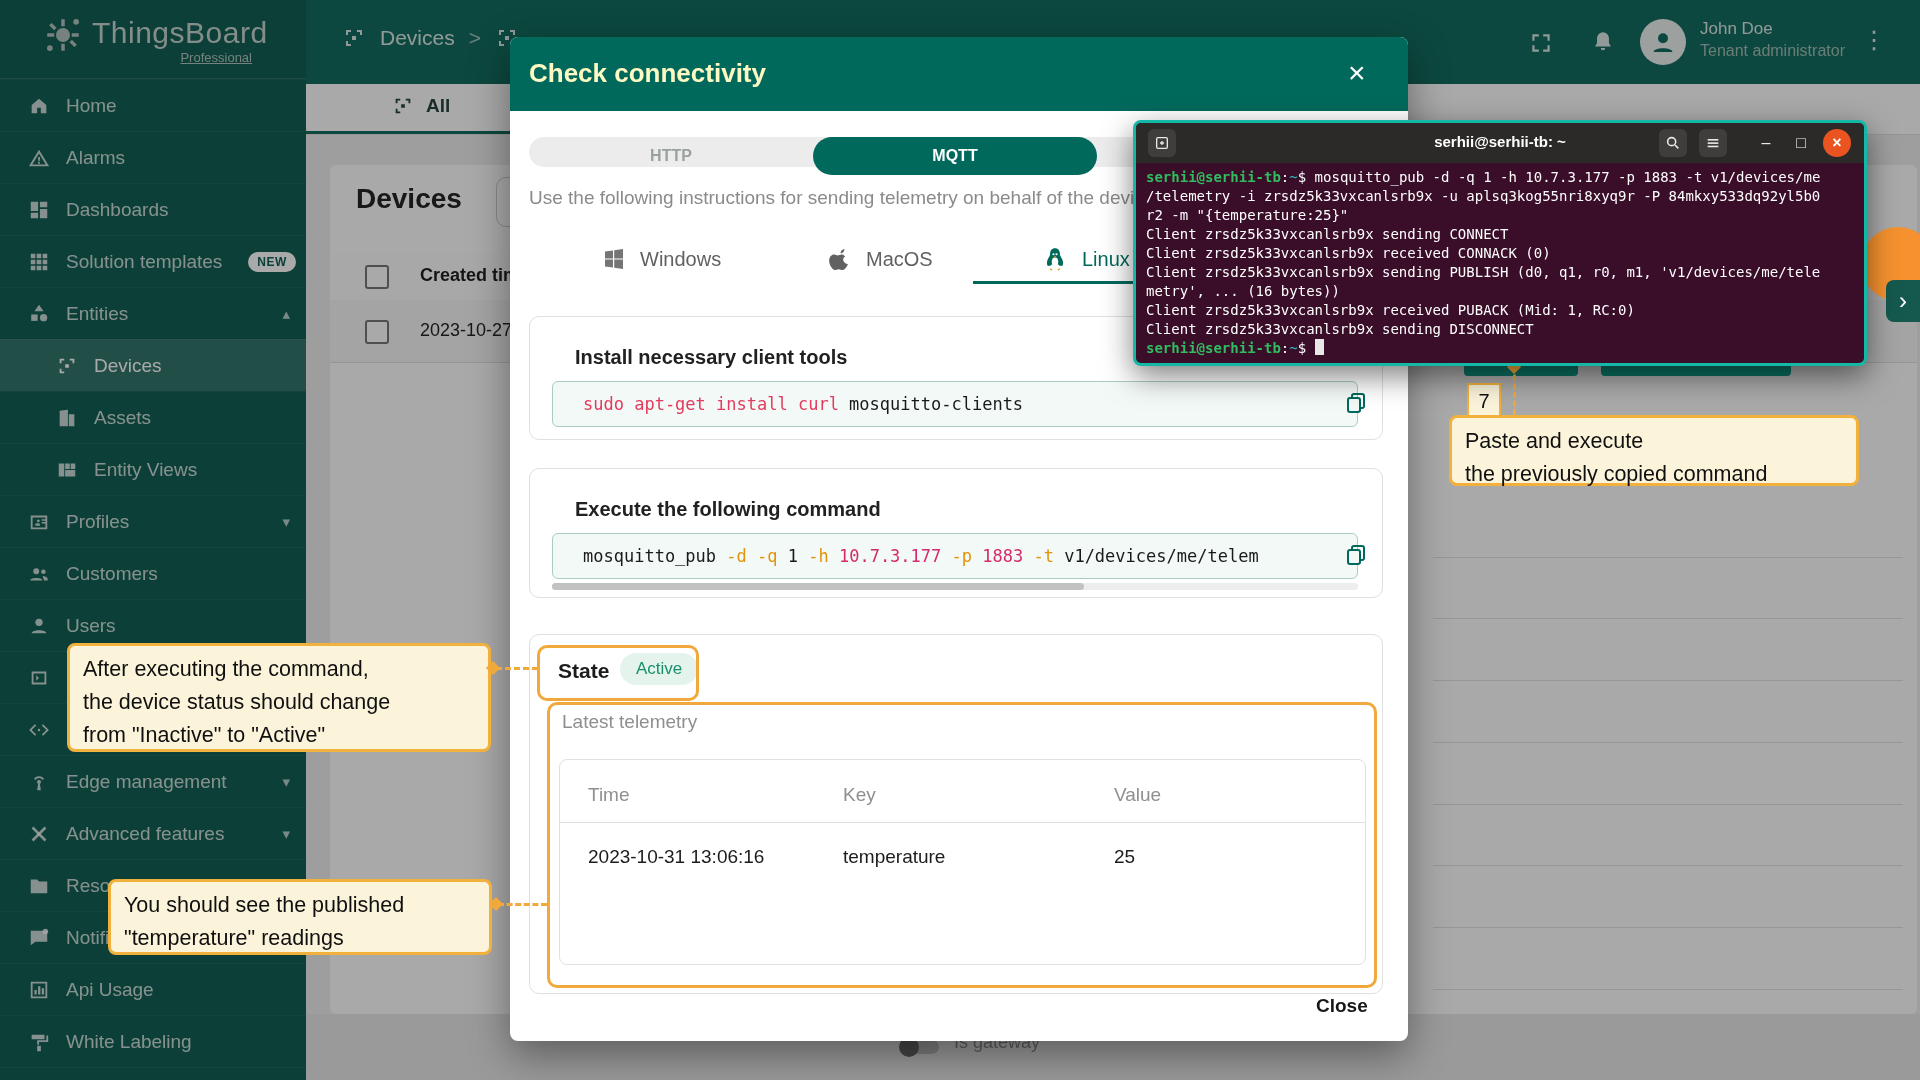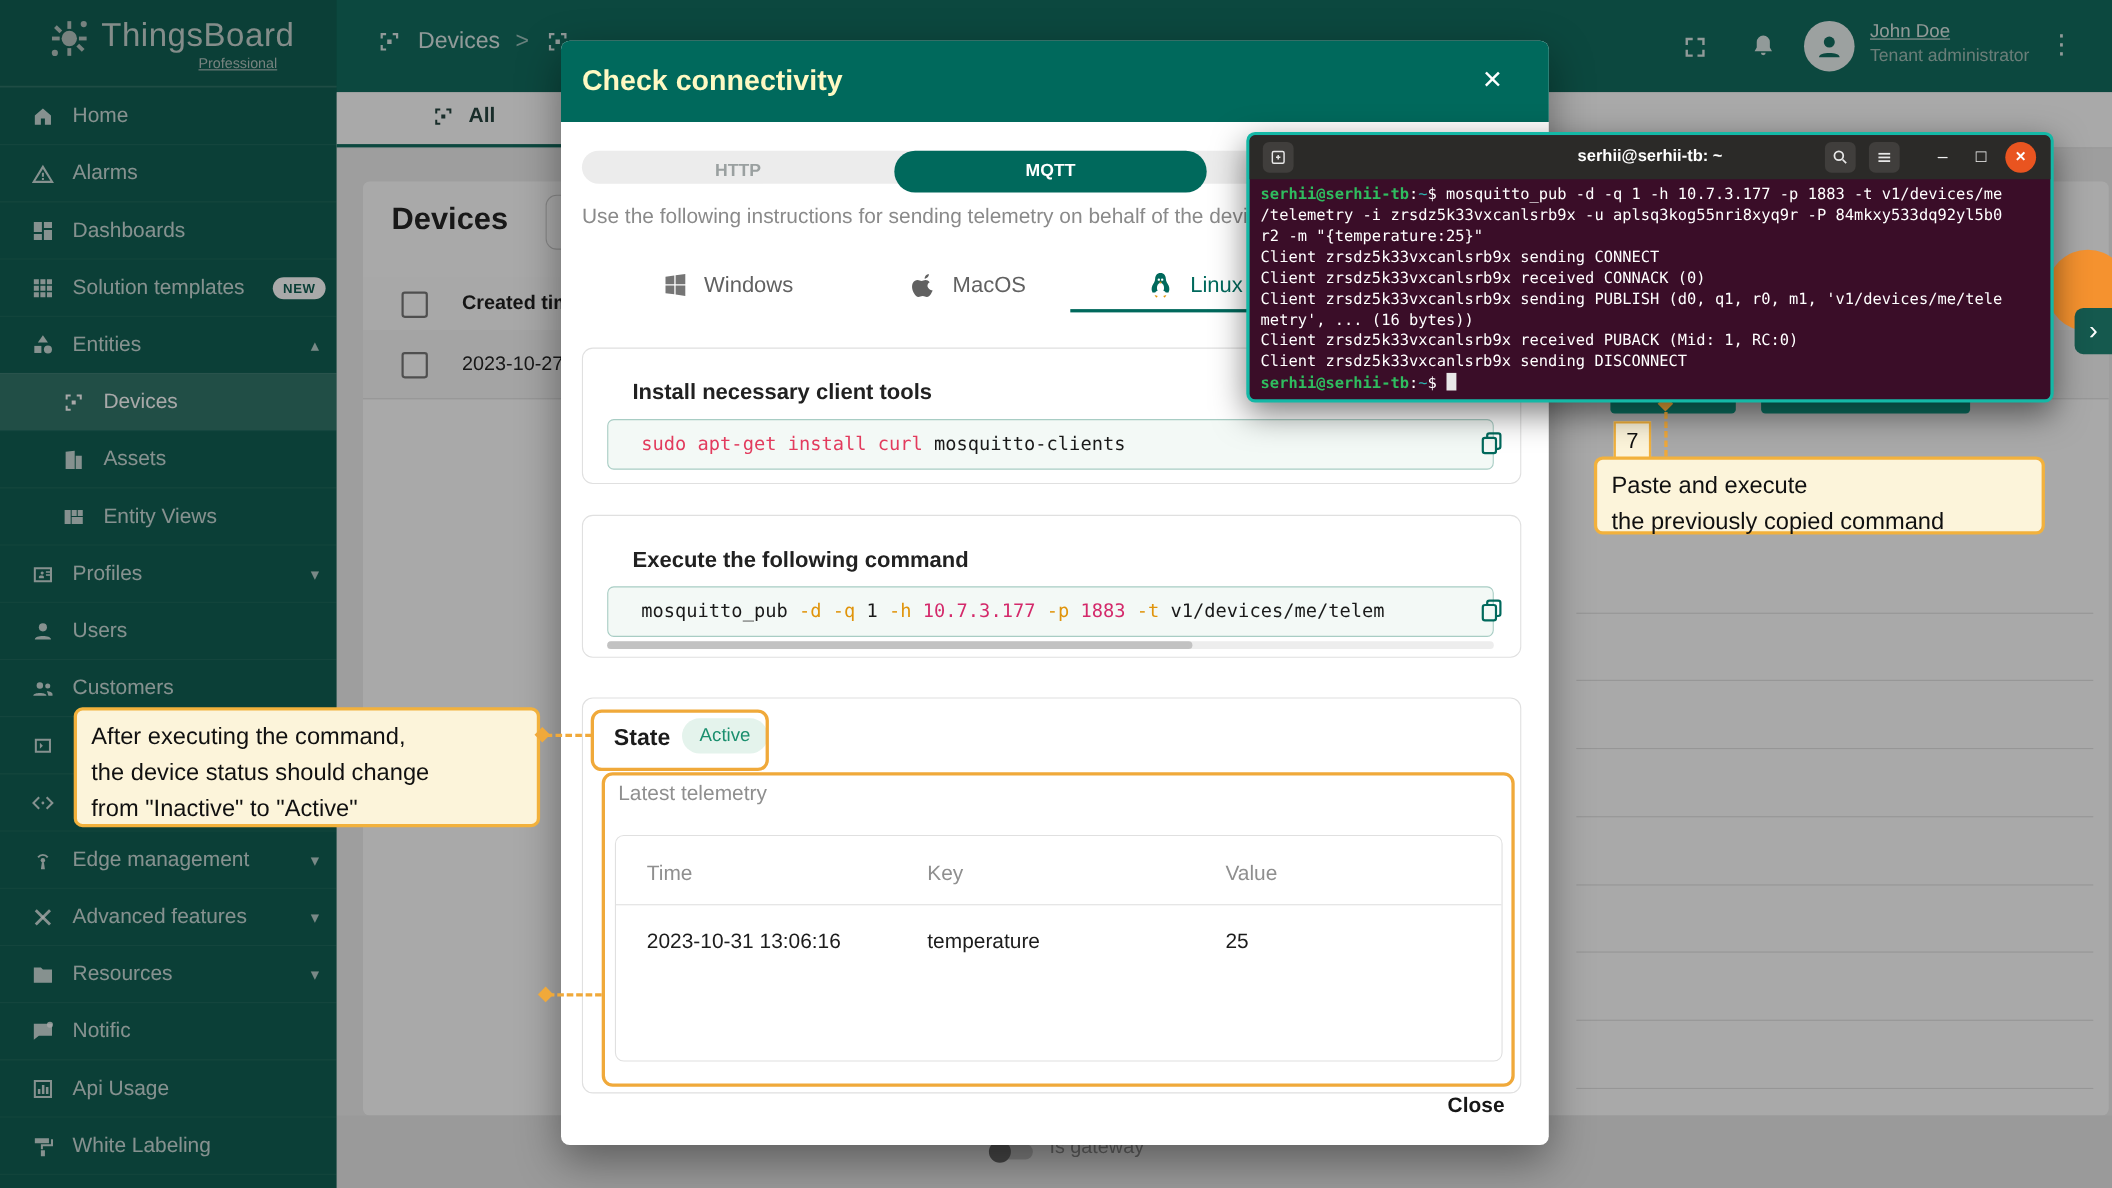--- a/index.html
+++ b/index.html
@@ -21,21 +21,21 @@
   .sb-item.sub{padding-left:56px;}
   .sb-item.sel{background:rgba(255,255,255,.14);color:#fff;}
   .sb-item svg{width:22px;height:22px;fill:currentColor;flex:none;}
   .sb-item .chev{position:absolute;right:16px;font-size:15px;color:rgba(255,255,255,.7);}
   .badge-new{margin-left:10px;background:#fff;color:#0d5d50;font-size:12px;font-weight:bold;
     border-radius:10px;padding:3px 9px;letter-spacing:.5px;}
 
   
   .crumb{display:flex;align-items:center;gap:14px;color:rgba(255,255,255,.85);font-size:21px;}
   .hicon{color:rgba(255,255,255,.85);}
-  .user-name{font-size:17px;color:#dce7e4;text-decoration:underline;}
+  .user-name{font-size:17px;color:#dce7e4;}
   .user-role{font-size:16px;color:#9fbdb5;}
   .avatar{width:46px;height:46px;border-radius:50%;background:rgba(255,255,255,.92);
     display:flex;align-items:center;justify-content:center;color:#0f6a5c;}
   .kebab{font-size:24px;color:rgba(255,255,255,.85);letter-spacing:0;}
 
   
   #content{left:306px;top:84px;width:1614px;height:996px;background:#efefef;z-index:1;}
   .tabstrip{position:absolute;left:0;top:0;width:1614px;height:50px;background:#fff;border-bottom:1px solid #e0e0e0;}
   .tab-all{position:absolute;left:86px;top:11px;display:flex;gap:12px;align-items:center;
     color:#22413c;font-size:19px;font-weight:bold;}
@@ -242,33 +242,33 @@
     </div>
     <div class="sb-item">
       <svg viewBox="0 0 24 24">
           <path d="M3 5h18v15H3zm2 2v11h14V7zm3 7.5c0-1.6 5-1.6 5 0V16H8zM10.5 9.5A1.5 1.5 0 1 1 10.4 12a1.5 1.5 0 0 1 .1-2.5zM15 9h4v1.5h-4zm0 3h4v1.5h-4z"></path>
         </svg>
       <span>Profiles</span>
       <span class="chev">▾</span>
     </div>
     <div class="sb-item">
       <svg viewBox="0 0 24 24">
-          <circle cx="12" cy="8" r="4"></circle>
-          <path d="M4 20c0-4.5 16-4.5 16 0z"></path>
-        </svg>
-      <span>Users</span>
-    </div>
-    <div class="sb-item">
-      <svg viewBox="0 0 24 24">
           <circle cx="9" cy="9" r="3.2"></circle>
           <path d="M2.5 19c0-3.4 13-3.4 13 0z"></path>
           <circle cx="16.8" cy="9.5" r="2.5"></circle>
           <path d="M16 14.3c2.8.3 5.5 1.4 5.5 3.2V19h-4z"></path>
         </svg>
       <span>Customers</span>
+    </div>
+    <div class="sb-item">
+      <svg viewBox="0 0 24 24">
+          <circle cx="12" cy="8" r="4"></circle>
+          <path d="M4 20c0-4.5 16-4.5 16 0z"></path>
+        </svg>
+      <span>Users</span>
     </div>
     <div class="sb-item">
       <svg viewBox="0 0 24 24">
           <path d="M4 5h16v14H4zm2 2v10h12V7zm3 2l3 3-3 3V9z"></path>
         </svg>
       <span>In</span>
     </div>
     <div class="sb-item">
       <svg viewBox="0 0 24 24">
           <path d="M9 7 4 12l5 5-1.4 1.4L1.2 12l6.4-6.4zm6 0 5 5-5 5 1.4 1.4 6.4-6.4-6.4-6.4z"></path>
@@ -513,16 +513,20 @@
   <div class="diamond" style="left:1509px;top:362px;"></div>
 
   <div class="callout" style="left:67px;top:643px;width:424px;height:109px;">
     <div>After executing the command,</div>
     <div>the device status should change</div>
     <div>from "Inactive" to "Active"</div>
   </div>
   <div class="dash-h" style="left:496px;top:667px;width:42px;"></div>
   <div class="diamond" style="left:488px;top:663px;"></div>
 
+  <div class="callout" style="left:108px;top:879px;width:384px;height:76px;">
+    <div>You should see the published</div>
+    <div>"temperature" readings</div>
+  </div>
   <div class="dash-h" style="left:498px;top:903px;width:49px;"></div>
   <div class="diamond" style="left:491px;top:899px;"></div>
 
 </div>
 
 </body></html>

